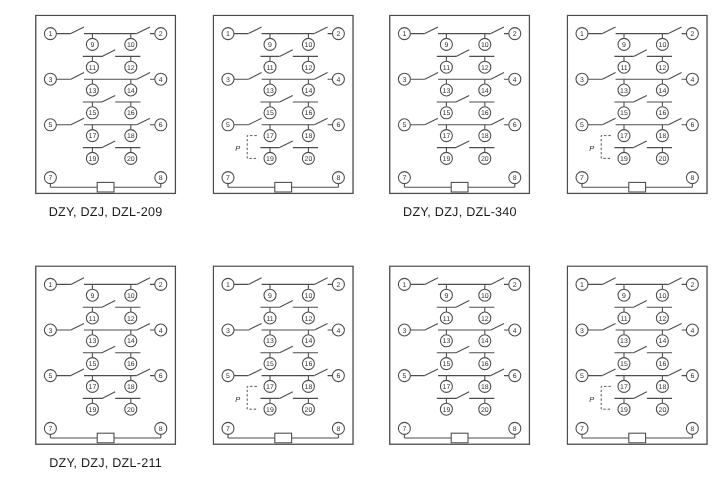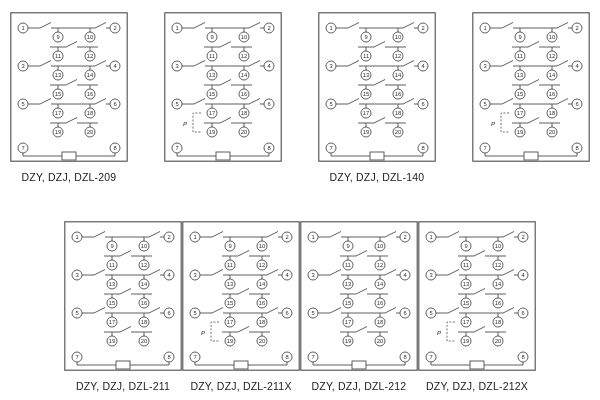--- a/index.html
+++ b/index.html
@@ -1,22 +1,22 @@
 <!DOCTYPE html>
 <html><head>
 <meta charset="utf-8">
 <style>
   html,body{margin:0;padding:0;}
   body{
     width:600px;height:400px;background:#ffffff;
     font-family:"Liberation Sans",sans-serif;overflow:hidden;
   }
   .page{width:600px;height:400px;box-sizing:border-box;padding:12px 10px 0 10px;}
-  .grid-row{display:flex;justify-content:space-between;}
-  .grid-row + .grid-row{margin-top:38px;justify-content:center;}
+  .grid-row{display:flex;justify-content:space-between;margin-left:19px;}
+  .grid-row + .grid-row{margin-top:38px;}
   figure.cell{width:118px;margin:0;padding:0;}
   .cell svg{display:block;}
   .label{
     margin-top:9px;text-align:center;font-size:10.5px;color:#1a1a1a;
     letter-spacing:0.2px;white-space:nowrap;
   }
   svg text{font-family:"Liberation Sans",sans-serif;}
 </style>
 </head>
 <body>
@@ -396,21 +396,21 @@
           <rect x="52" y="140" width="14" height="8" fill="#ffffff" stroke="#4d4d4d" stroke-width="0.9"></rect>
           <g>
             <circle cx="13" cy="136" r="5" fill="#ffffff" stroke="#4d4d4d" stroke-width="0.9"></circle>
             <text x="13" y="138.1" text-anchor="middle" font-size="5.8" fill="#333333">7</text>
           </g>
           <g>
             <circle cx="105" cy="136" r="5" fill="#ffffff" stroke="#4d4d4d" stroke-width="0.9"></circle>
             <text x="105" y="138.1" text-anchor="middle" font-size="5.8" fill="#333333">8</text>
           </g>
         </svg>
-        <figcaption class="label">DZY, DZJ, DZL-140</figcaption>
+        <figcaption class="label">DZY, DZJ, DZL-340</figcaption>
       </figure>
       <figure class="cell">
         <svg width="118" height="150" viewBox="0 0 118 150">
           <rect x="0.8" y="0.8" width="116.4" height="148.4" fill="none" stroke="#4d4d4d" stroke-width="1.1"></rect>
           <line x1="18" y1="16" x2="30" y2="16" stroke="#4d4d4d" stroke-width="0.9"></line>
           <line x1="30" y1="16" x2="41" y2="10.5" stroke="#4d4d4d" stroke-width="0.9"></line>
           <line x1="41" y1="16" x2="85" y2="16" stroke="#4d4d4d" stroke-width="0.9"></line>
           <line x1="85" y1="16" x2="96" y2="10.5" stroke="#4d4d4d" stroke-width="0.9"></line>
           <line x1="96" y1="16" x2="100" y2="16" stroke="#4d4d4d" stroke-width="0.9"></line>
           <line x1="48" y1="16" x2="48" y2="20" stroke="#4d4d4d" stroke-width="0.9"></line>
@@ -782,21 +782,20 @@
             <circle cx="13" cy="136" r="5" fill="#ffffff" stroke="#4d4d4d" stroke-width="0.9"></circle>
             <text x="13" y="138.1" text-anchor="middle" font-size="5.8" fill="#333333">7</text>
           </g>
           <g>
             <circle cx="105" cy="136" r="5" fill="#ffffff" stroke="#4d4d4d" stroke-width="0.9"></circle>
             <text x="105" y="138.1" text-anchor="middle" font-size="5.8" fill="#333333">8</text>
           </g>
           <path d="M37 101 H29 V120 H37" fill="none" stroke="#4d4d4d" stroke-width="0.8" stroke-dasharray="2 1.6"></path>
           <text x="19" y="114" font-size="6.2" font-style="italic" fill="#333333">P</text>
         </svg>
-        <figcaption class="label">DZY, DZJ, DZL-211X</figcaption>
       </figure>
       <figure class="cell">
         <svg width="118" height="150" viewBox="0 0 118 150">
           <rect x="0.8" y="0.8" width="116.4" height="148.4" fill="none" stroke="#4d4d4d" stroke-width="1.1"></rect>
           <line x1="18" y1="16" x2="30" y2="16" stroke="#4d4d4d" stroke-width="0.9"></line>
           <line x1="30" y1="16" x2="41" y2="10.5" stroke="#4d4d4d" stroke-width="0.9"></line>
           <line x1="41" y1="16" x2="85" y2="16" stroke="#4d4d4d" stroke-width="0.9"></line>
           <line x1="85" y1="16" x2="96" y2="10.5" stroke="#4d4d4d" stroke-width="0.9"></line>
           <line x1="96" y1="16" x2="100" y2="16" stroke="#4d4d4d" stroke-width="0.9"></line>
           <line x1="48" y1="16" x2="48" y2="20" stroke="#4d4d4d" stroke-width="0.9"></line>
@@ -909,21 +908,20 @@
           <rect x="52" y="140" width="14" height="8" fill="#ffffff" stroke="#4d4d4d" stroke-width="0.9"></rect>
           <g>
             <circle cx="13" cy="136" r="5" fill="#ffffff" stroke="#4d4d4d" stroke-width="0.9"></circle>
             <text x="13" y="138.1" text-anchor="middle" font-size="5.8" fill="#333333">7</text>
           </g>
           <g>
             <circle cx="105" cy="136" r="5" fill="#ffffff" stroke="#4d4d4d" stroke-width="0.9"></circle>
             <text x="105" y="138.1" text-anchor="middle" font-size="5.8" fill="#333333">8</text>
           </g>
         </svg>
-        <figcaption class="label">DZY, DZJ, DZL-212</figcaption>
       </figure>
       <figure class="cell">
         <svg width="118" height="150" viewBox="0 0 118 150">
           <rect x="0.8" y="0.8" width="116.4" height="148.4" fill="none" stroke="#4d4d4d" stroke-width="1.1"></rect>
           <line x1="18" y1="16" x2="30" y2="16" stroke="#4d4d4d" stroke-width="0.9"></line>
           <line x1="30" y1="16" x2="41" y2="10.5" stroke="#4d4d4d" stroke-width="0.9"></line>
           <line x1="41" y1="16" x2="85" y2="16" stroke="#4d4d4d" stroke-width="0.9"></line>
           <line x1="85" y1="16" x2="96" y2="10.5" stroke="#4d4d4d" stroke-width="0.9"></line>
           <line x1="96" y1="16" x2="100" y2="16" stroke="#4d4d4d" stroke-width="0.9"></line>
           <line x1="48" y1="16" x2="48" y2="20" stroke="#4d4d4d" stroke-width="0.9"></line>
@@ -1038,16 +1036,15 @@
             <circle cx="13" cy="136" r="5" fill="#ffffff" stroke="#4d4d4d" stroke-width="0.9"></circle>
             <text x="13" y="138.1" text-anchor="middle" font-size="5.8" fill="#333333">7</text>
           </g>
           <g>
             <circle cx="105" cy="136" r="5" fill="#ffffff" stroke="#4d4d4d" stroke-width="0.9"></circle>
             <text x="105" y="138.1" text-anchor="middle" font-size="5.8" fill="#333333">8</text>
           </g>
           <path d="M37 101 H29 V120 H37" fill="none" stroke="#4d4d4d" stroke-width="0.8" stroke-dasharray="2 1.6"></path>
           <text x="19" y="114" font-size="6.2" font-style="italic" fill="#333333">P</text>
         </svg>
-        <figcaption class="label">DZY, DZJ, DZL-212X</figcaption>
       </figure>
     </div>
 </div>
 
 </body></html>

